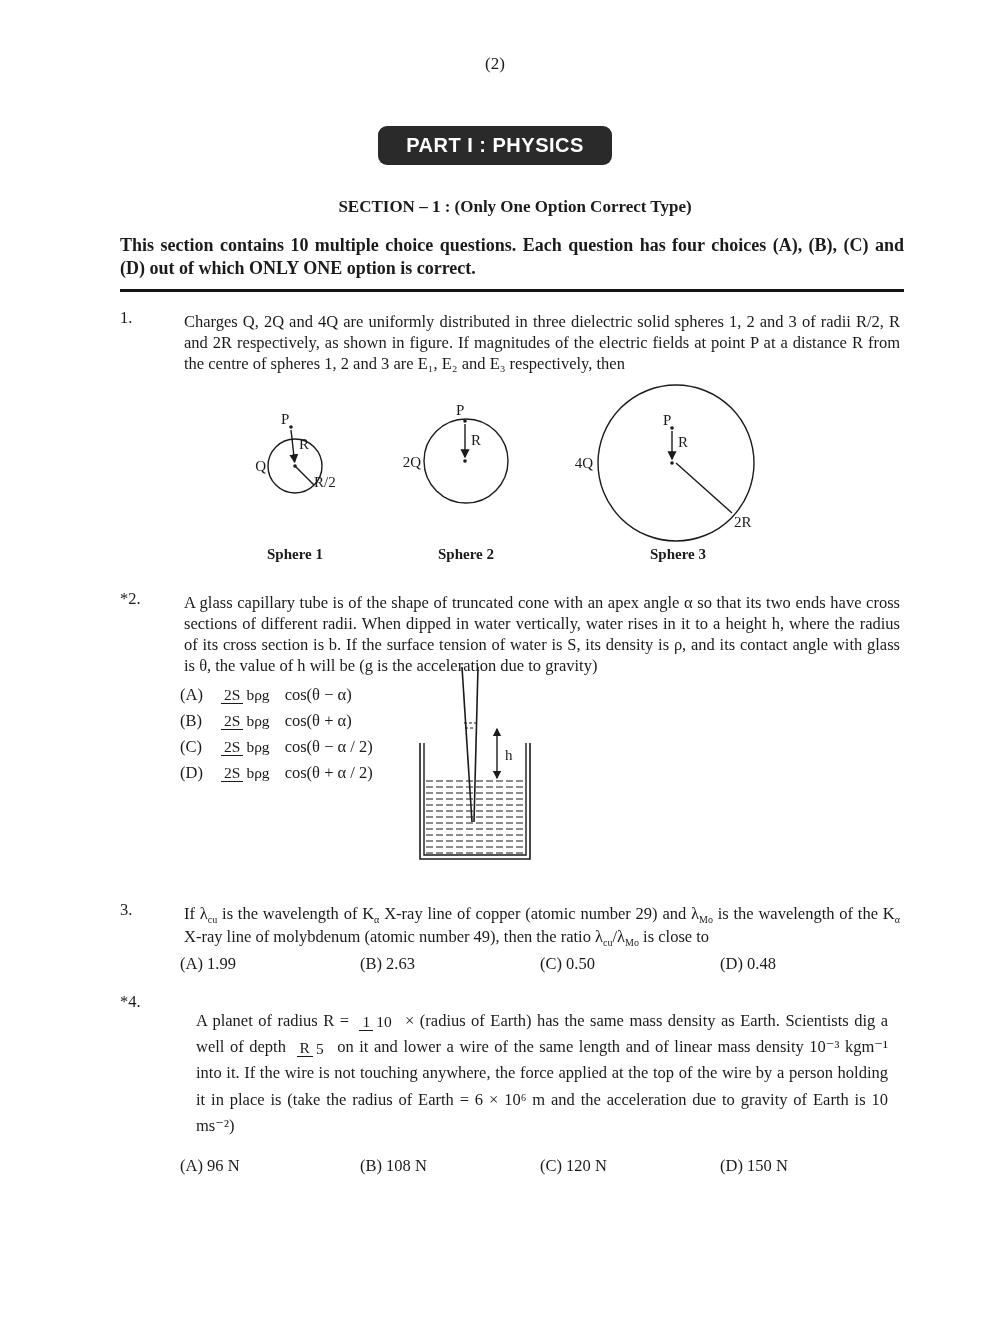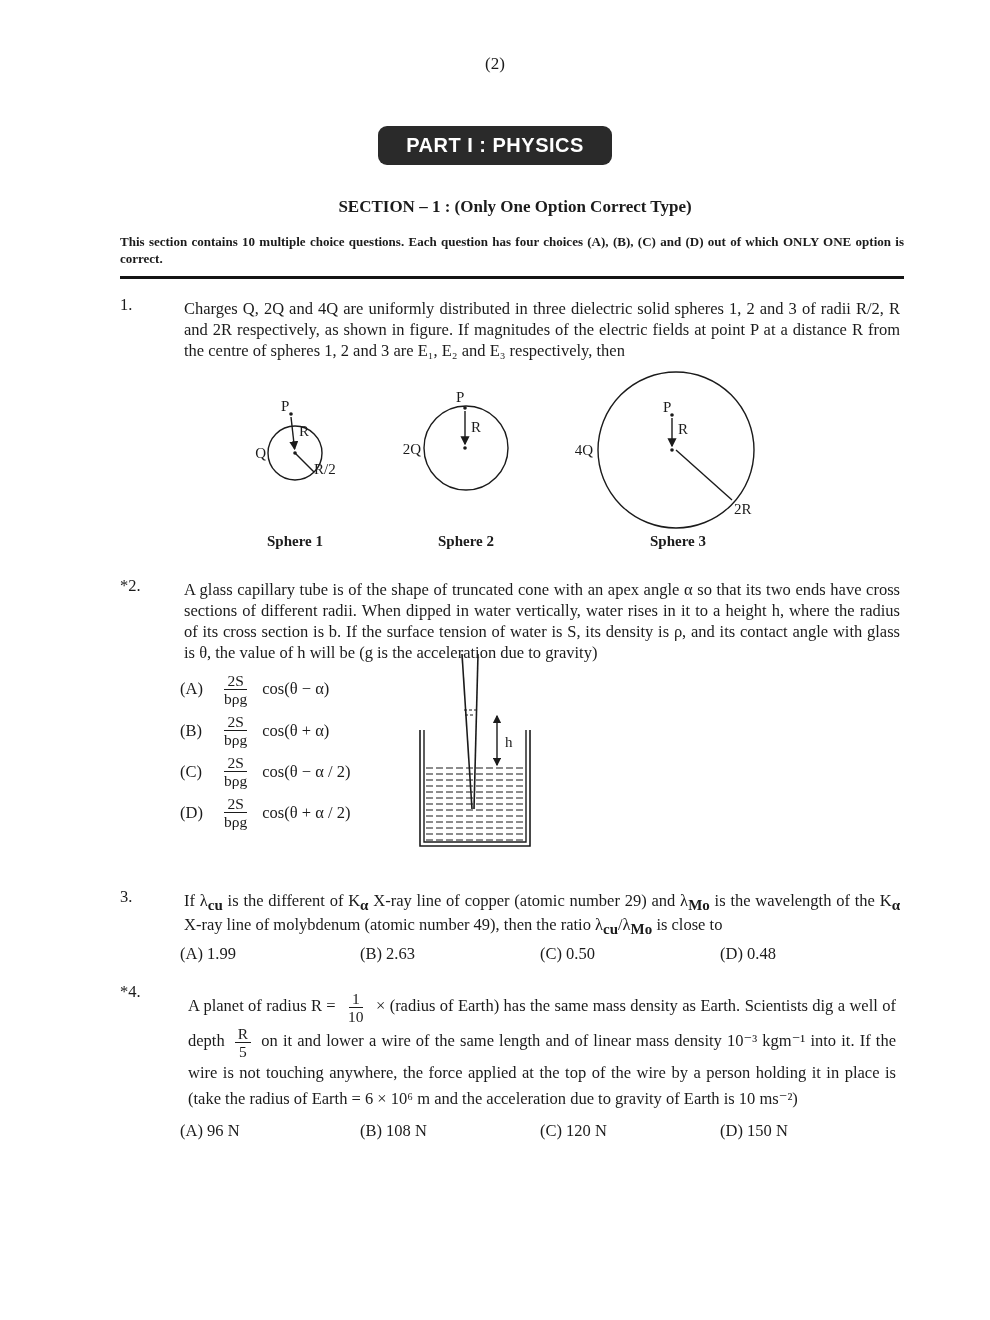--- a/index.html
+++ b/index.html
@@ -19,56 +19,56 @@
     display: inline-block;
     background: #2a2a2a; color: #ffffff;
     font-family: "Liberation Sans", sans-serif;
     font-weight: bold; font-size: 20px; letter-spacing: .5px;
     padding: 8px 28px; border-radius: 9px;
   }
 
   .section-title { position: absolute; top: 197px; left: 0; width: 990px; text-align: center; font-weight: bold; font-size: 17px; margin-left: 20px; }
 
   .instructions {
-    font-weight: bold; font-size: 13px; line-height: 1.28;
+    font-weight: bold; font-size: 18px; line-height: 1.28;
     padding-bottom: 9px; border-bottom: 3.2px solid #141414; margin-bottom: 16px;
     text-align: justify;
   }
 
   .q { display: flex; margin-bottom: 18px; }
   .qnum { width: 60px; flex: none; font-size: 16.5px; }
   .qbody { flex: 1; font-size: 16.5px; }
   .qtext { margin: 4px; line-height: 1.27; text-align: justify; }
-  .qtext-rich { margin: 8px; line-height: 1.6; text-align: justify; }
+  .qtext-rich { margin: 16px; line-height: 1.6; text-align: justify; }
 
   .fig1 { display: block; margin: 6px 0 2px 0; }
   .ln  { fill: none; stroke: #1b1b1b; stroke-width: 1.4; }
   .ln2 { fill: none; stroke: #1b1b1b; stroke-width: 1.6; }
   .dot { fill: #1b1b1b; stroke: none; }
   .ft  { font: 15px "Liberation Serif", serif; fill: #1b1b1b; }
   .fc  { font: bold 15px "Liberation Serif", serif; fill: #1b1b1b; }
   .dash { stroke: #1b1b1b; stroke-width: 1; stroke-dasharray: 7 3; }
   .mdash { stroke: #1b1b1b; stroke-width: 1; stroke-dasharray: 3 2; }
 
   .optrow { display: flex; margin-top: 4px; }
   .optrow > span { width: 180px; flex: none; }
   .optrow > span:last-child { width: auto; }
 
-  .frac { display: inline-flex; flex-direction: column; align-items: center; vertical-align: middle; line-height: 1.1; margin: 0 5px; font-size: 15.5px; }
+  .frac { display: inline-flex; flex-direction: row; align-items: center; vertical-align: middle; line-height: 1.1; margin: 0 5px; font-size: 15.5px; }
   .fnum { border-bottom: 1.3px solid #1b1b1b; padding: 0 3px; }
   .fden { padding: 0 3px; }
 
   .q2-row { display: flex; margin-top: 8px; }
   .q2-opts { width: 232px; flex: none; }
   .q2-opt { display: flex; align-items: center; margin-bottom: 6px; }
   .q2-opt .olabel { width: 36px; flex: none; }
   .q2-opt .orest { margin-left: 7px; }
   .q2-fig { margin-top: -20px; }
 
-  sub { font-size: 15px; font-weight: bold; }
+  sub { font-size: 10px; }
 
   .q4 .optrow { margin-top: 8px; align-items: center; }
 </style>
 </head>
 <body>
 
 <div class="sheet">
 
   <div class="pagenum">(2)</div>
 
@@ -216,21 +216,21 @@
             </g>
           </svg>
         </div>
       </div>
     </div>
   </div>
 
   <div class="q">
     <div class="qnum">3.</div>
     <div class="qbody">
-      <p class="qtext"><span>If λ</span><sub>cu</sub><span> is the different of K</span><sub>α</sub><span> X-ray line of copper (atomic number 29) and λ</span><sub>Mo</sub><span> is the wavelength of the K</span><sub>α</sub><span> X-ray line of molybdenum (atomic number 49), then the ratio λ</span><sub>cu</sub><span>/λ</span><sub>Mo</sub><span> is close to</span></p>
+      <p class="qtext"><span>If λ</span><sub>cu</sub><span> is the wavelength of K</span><sub>α</sub><span> X-ray line of copper (atomic number 29) and λ</span><sub>Mo</sub><span> is the wavelength of the K</span><sub>α</sub><span> X-ray line of molybdenum (atomic number 49), then the ratio λ</span><sub>cu</sub><span>/λ</span><sub>Mo</sub><span> is close to</span></p>
       <div class="optrow">
         <span>(A) 1.99</span>
         <span>(B) 2.63</span>
         <span>(C) 0.50</span>
         <span>(D) 0.48</span>
       </div>
     </div>
   </div>
 
   <div class="q q4">

